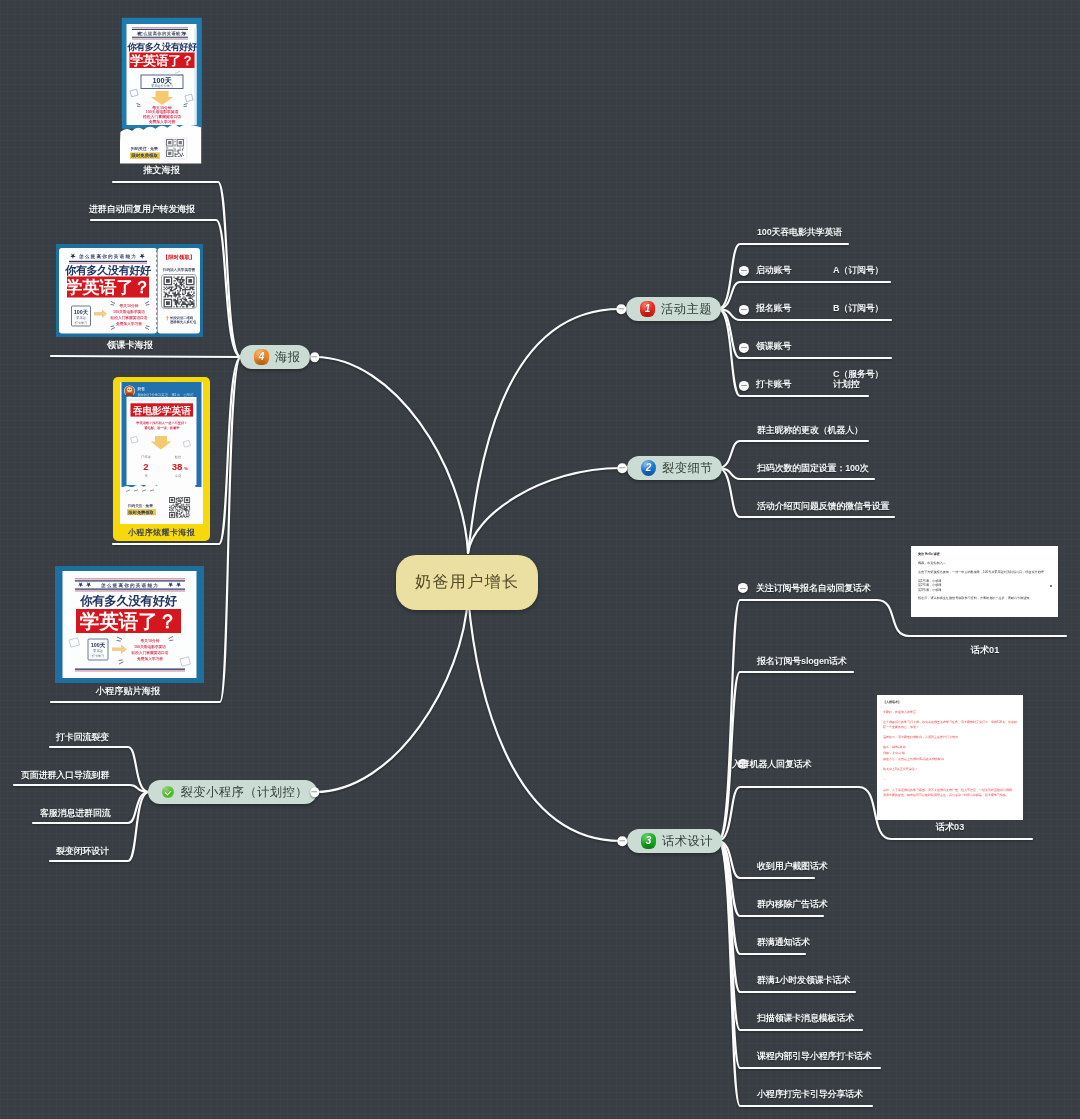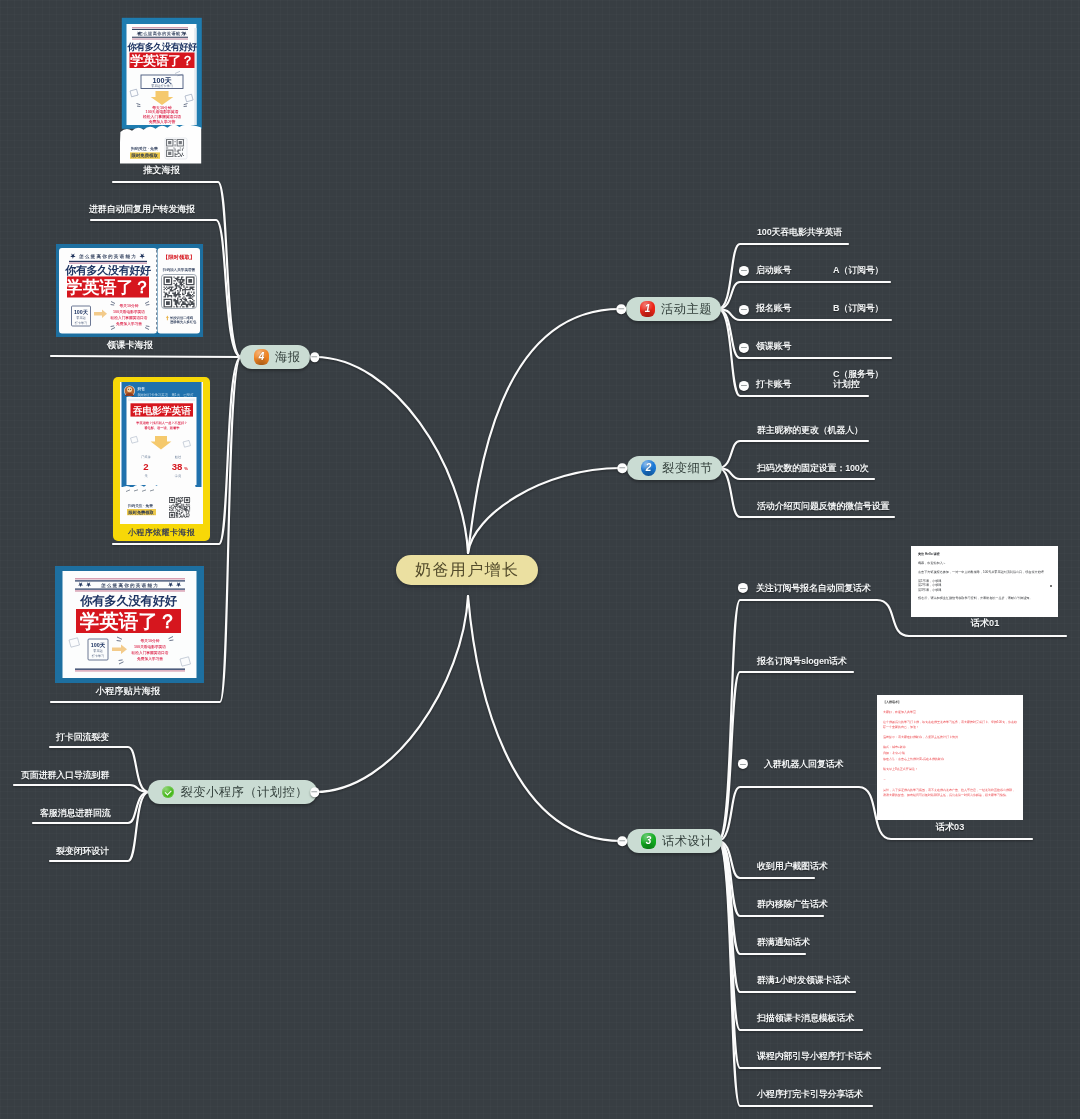--- a/index.html
+++ b/index.html
@@ -11,21 +11,21 @@
       linear-gradient(rgba(255,255,255,0.015) 1px, transparent 1px),
       linear-gradient(90deg, rgba(255,255,255,0.015) 1px, transparent 1px);
     background-size:7px 7px;}
   svg.links{position:absolute;left:0;top:0;width:1080px;height:1119px;
     pointer-events:none;}
   svg.links path{fill:none;stroke:#fbfbfb;stroke-linecap:round;stroke-linejoin:round;}
   svg.links{filter:drop-shadow(0 1px 1px rgba(0,0,0,.35));}
 
   .node{position:absolute;display:flex;align-items:center;box-sizing:border-box;}
 
-  .root-node{background:#ebe0a1;border-radius:20px;height:30px;
+  .root-node{background:#ebe0a1;border-radius:20px;height:55px;
     padding:0 19px;color:#534b2b;font-size:16px;letter-spacing:1.4px;
     box-shadow:0 2px 4px rgba(0,0,0,.28);}
 
   .main-node{background:#cadcd3;border-radius:12px;height:24px;padding:0 9px 0 14px;
     color:#303d39;font-size:12.3px;box-shadow:0 2px 3px rgba(0,0,0,.3);}
   .main-node .badge{width:15px;height:15.5px;border-radius:6px;margin-right:6px;
     display:flex;align-items:center;justify-content:center;
     font-size:10px;font-style:italic;font-weight:bold;color:#fff;flex:0 0 auto;
     line-height:1;position:relative;text-shadow:0 0 2px rgba(0,0,0,.3);}
   .main-node .bsq{background:
@@ -161,21 +161,21 @@
     <div class="leaf" style="left:833px;top:384px;">计划控</div>
 
     <div class="leaf" style="left:757px;top:430px;">群主昵称的更改（机器人）</div>
     <div class="leaf" style="left:757px;top:468px;">扫码次数的固定设置：100次</div>
     <div class="leaf" style="left:757px;top:506px;">活动介绍页问题反馈的微信号设置</div>
 
     <div class="dot sub" style="left:743px;top:588px;"></div>
     <div class="leaf" style="left:756px;top:588px;">关注订阅号报名自动回复话术</div>
     <div class="leaf" style="left:757px;top:661px;">报名订阅号slogen话术</div>
     <div class="dot sub" style="left:743px;top:764px;"></div>
-    <div class="leaf" style="left:764px;top:764px;text-align:center;">入群机器人回复话术</div>
+    <div class="leaf" style="left:732px;top:764px;text-align:center;">入群机器人回复话术</div>
     <div class="leaf" style="left:757px;top:866px;">收到用户截图话术</div>
     <div class="leaf" style="left:757px;top:904px;">群内移除广告话术</div>
     <div class="leaf" style="left:757px;top:942px;">群满通知话术</div>
     <div class="leaf" style="left:757px;top:980px;">群满1小时发领课卡话术</div>
     <div class="leaf" style="left:757px;top:1018px;">扫描领课卡消息模板话术</div>
     <div class="leaf" style="left:757px;top:1056px;">课程内部引导小程序打卡话术</div>
     <div class="leaf" style="left:757px;top:1094px;">小程序打完卡引导分享话术</div>
 
     <div class="leaf" style="left:56px;top:737px;">打卡回流裂变</div>
     <div class="leaf" style="left:21px;top:775px;">页面进群入口导流到群</div>
@@ -377,21 +377,21 @@
         <p>点击下方链接报名参加，一对一中文助教辅导，100天从零基础到流利说出口，现在就开始吧</p>
         <div style="margin:0 0 4.4px 0;line-height:1.45;">
             <p style="margin:0">第1节课，小班课</p>
             <p style="margin:0">第2节课，小班课</p>
             <p style="margin:0">第3节课，小班课</p>
           </div>
         <p>报名后，请添加班主任微信号领取学习资料，开课前会统一拉群，请耐心等待通知。</p>
         <div style="position:absolute;right:6px;top:39px;width:2px;height:2px;background:#777"></div>
       </div>
     </div>
-    <div class="cap" style="left:985px;top:624px;">话术01</div>
+    <div class="cap" style="left:985px;top:651px;">话术01</div>
 
     <div class="imgbox shot" style="left:877px;top:695px;width:146px;height:125px;background:#fff;">
       <div class="doc red">
         <p style="color:#333;font-weight:bold;">【入群话术】</p>
         <p>大家好，欢迎加入共学营</p>
         <p>这个群是我们的学习打卡群，每天会在群里发布学习任务，请大家按时完成打卡。坚持100天，你会收获一个全新的自己，加油！</p>
         <p>温馨提示：请大家改好群昵称，方便班主任统计打卡情况</p>
         <p>格式：城市+昵称</p>
         <p>例如：北京-小明</p>
         <p>修改方法：点击右上角群设置-我在本群的昵称</p>

